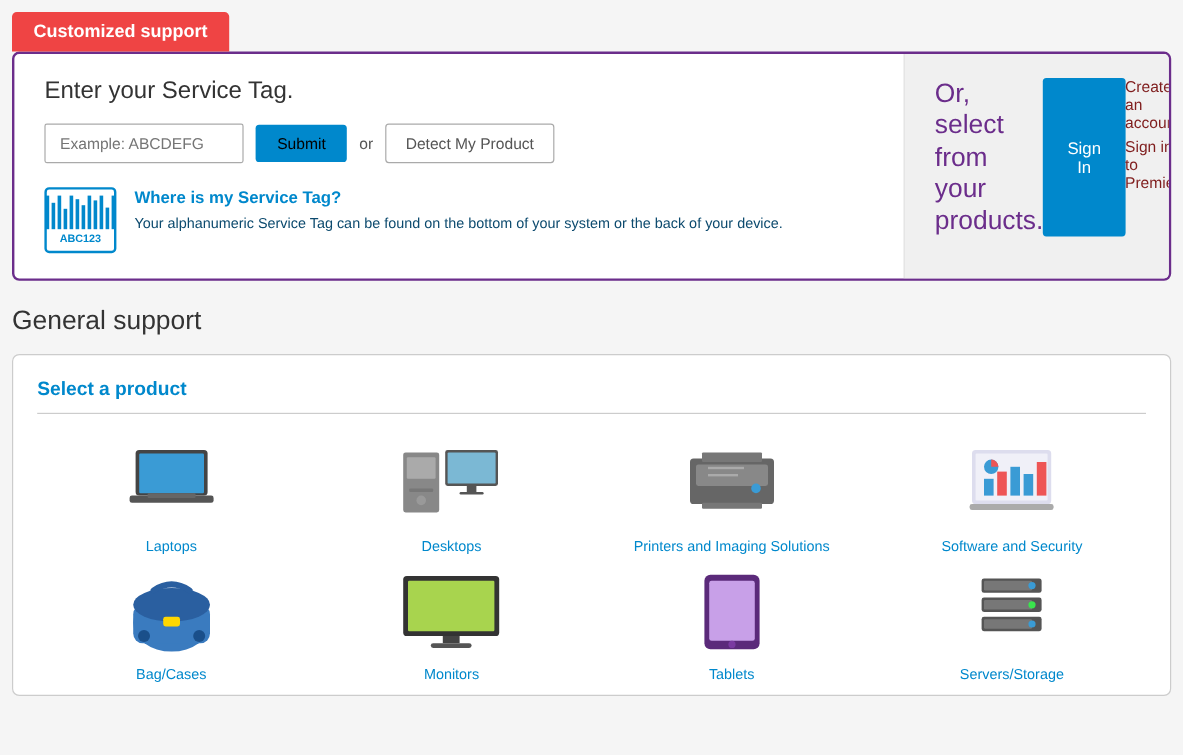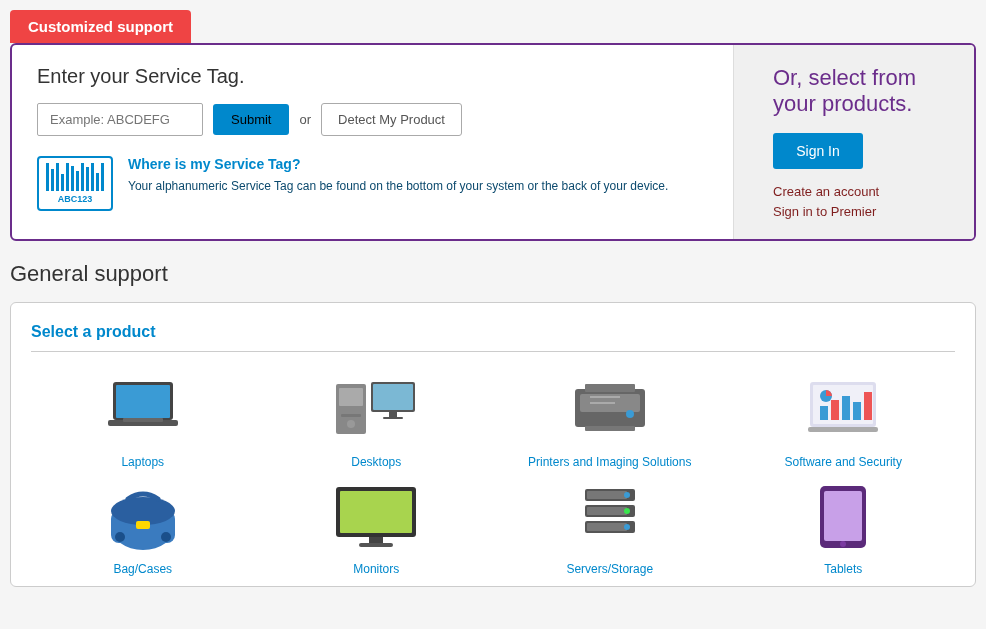--- a/index.html
+++ b/index.html
@@ -86,21 +86,21 @@
       cursor: pointer;
     }
 
     .service-tag-info {
       display: flex;
       align-items: flex-start;
       gap: 15px;
     }
 
     .barcode-icon {
-      width: 76px;
+      width: 60px;
       height: 55px;
       border: 2px solid #0088cc;
       border-radius: 4px;
       display: flex;
       flex-direction: column;
       align-items: center;
       justify-content: center;
       flex-shrink: 0;
       padding: 4px;
       background: white;
@@ -134,25 +134,25 @@
     }
 
     .service-tag-info-text p {
       color: #0c4a6e;
       font-size: 12px;
       line-height: 1.5;
     }
 
     
     .select-products-area {
-      width: 240px;
-      padding: 20px 39px;
+      width: 220px;
+      padding: 20px 25px;
       background: #f0f0f0;
       display: flex;
-      flex-direction: column;
+      flex-direction: row;
     }
 
     .select-products-area h2 {
       color: #6b2d8b;
       font-size: 22px;
       font-weight: normal;
       margin-bottom: 15px;
       line-height: 1.2;
     }
 
@@ -430,43 +430,43 @@
             <rect x="28" y="62" width="34" height="4" rx="2" fill="#555"></rect>
           </svg>
         </div>
         <span class="product-label">Monitors</span>
       </div>
 
       <div class="product-item">
         <div class="product-image">
           <svg width="90" height="70" viewBox="0 0 90 70">
 
+            <rect x="22" y="5" width="46" height="62" rx="5" fill="#5b2a7a"></rect>
+            <rect x="26" y="10" width="38" height="50" rx="2" fill="#c8a0e8"></rect>
+
+            <circle cx="45" cy="63" r="3" fill="#7a3aa0"></circle>
+          </svg>
+        </div>
+        <span class="product-label">Tablets</span>
+      </div>
+
+      <div class="product-item">
+        <div class="product-image">
+          <svg width="90" height="70" viewBox="0 0 90 70">
+
             <rect x="20" y="8" width="50" height="12" rx="2" fill="#555"></rect>
             <rect x="22" y="10" width="40" height="8" rx="1" fill="#777"></rect>
             <circle cx="62" cy="14" r="3" fill="#3a9bd5"></circle>
             <rect x="20" y="24" width="50" height="12" rx="2" fill="#555"></rect>
             <rect x="22" y="26" width="40" height="8" rx="1" fill="#777"></rect>
             <circle cx="62" cy="30" r="3" fill="#3ae54d"></circle>
             <rect x="20" y="40" width="50" height="12" rx="2" fill="#555"></rect>
             <rect x="22" y="42" width="40" height="8" rx="1" fill="#777"></rect>
             <circle cx="62" cy="46" r="3" fill="#3a9bd5"></circle>
           </svg>
         </div>
         <span class="product-label">Servers/Storage</span>
       </div>
 
-      <div class="product-item">
-        <div class="product-image">
-          <svg width="90" height="70" viewBox="0 0 90 70">
-
-            <rect x="22" y="5" width="46" height="62" rx="5" fill="#5b2a7a"></rect>
-            <rect x="26" y="10" width="38" height="50" rx="2" fill="#c8a0e8"></rect>
-
-            <circle cx="45" cy="63" r="3" fill="#7a3aa0"></circle>
-          </svg>
-        </div>
-        <span class="product-label">Tablets</span>
-      </div>
-
     </div>
   </div>
 
 </div>
 
 </body></html>

